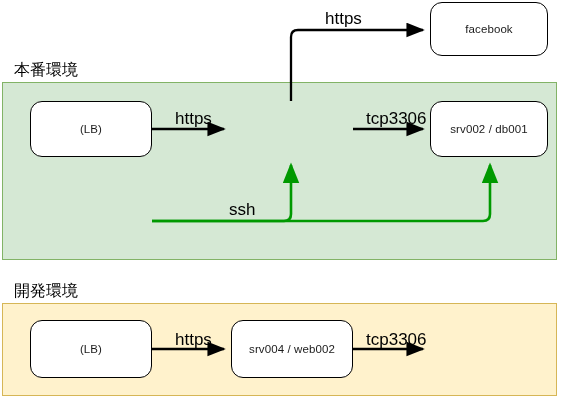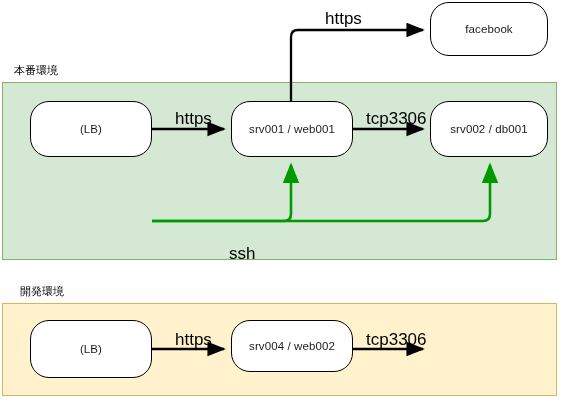--- a/index.html
+++ b/index.html
@@ -18,31 +18,31 @@
     overflow: hidden;
   }
   .zone {
     position: absolute;
     box-sizing: border-box;
     border-width: 1px;
     border-style: solid;
   }
   .zone-label {
     position: absolute;
-    font-size: 11px;
+    font-size: 16px;
     color: #000000;
     line-height: 14px;
     white-space: nowrap;
   }
   .node {
     position: absolute;
     box-sizing: border-box;
     background: #ffffff;
     border: 1.6px solid #000000;
-    border-radius: 19px;
+    border-radius: 12px;
     display: flex;
     align-items: center;
     justify-content: center;
     font-size: 11.5px;
     color: #1a1a1a;
     text-align: center;
     letter-spacing: 0.1px;
   }
   .edge-label {
     position: absolute;
@@ -63,21 +63,21 @@
 </style>
 </head>
 <body>
 
 <div id="diagram">
 
   <div class="zone" style="left:2px; top:82px; width:555px; height:178px; background:#d5e8d4; border-color:#82b366;"></div>
   <div class="zone-label" style="left:14px; top:63px;">本番環境</div>
 
   <div class="zone" style="left:2px; top:303px; width:555px; height:93px; background:#fff2cc; border-color:#d6b656;"></div>
-  <div class="zone-label" style="left:20px; top:284px;">開発環境</div>
+  <div class="zone-label" style="left:14px; top:284px;">開発環境</div>
 
   <svg class="wires" viewBox="0 0 571 401" xmlns="http://www.w3.org/2000/svg">
     <defs>
       <marker id="arrowBlack" markerWidth="9" markerHeight="9" refX="7.2" refY="3.2" orient="auto" markerUnits="strokeWidth">
         <path d="M0,0 L8,3.2 L0,6.4 z" fill="#000000"></path>
       </marker>
       <marker id="arrowGreen" markerWidth="9" markerHeight="9" refX="7.0" refY="3.2" orient="auto" markerUnits="strokeWidth">
         <path d="M0,0 L8,3.2 L0,6.4 z" fill="#009900"></path>
       </marker>
     </defs>
@@ -107,31 +107,30 @@
     </g>
 
     <g>
       <line x1="353" y1="349" x2="423" y2="349" stroke="#000000" stroke-width="2.3" marker-end="url(#arrowBlack)"></line>
     </g>
   </svg>
 
   <div class="edge-label" style="left:175px; top:112px;">https</div>
   <div class="edge-label" style="left:366px; top:112px;">tcp3306</div>
   <div class="edge-label" style="left:325px; top:12px;">https</div>
-  <div class="edge-label" style="left:229px; top:203px;margin-top:44px;">ssh</div>
+  <div class="edge-label" style="left:229px; top:203px;">ssh</div>
   <div class="edge-label" style="left:175px; top:333px;">https</div>
   <div class="edge-label" style="left:366px; top:333px;">tcp3306</div>
 
   <div class="node" style="left:430px; top:2px; width:118px; height:54px;">facebook</div>
 
   <div class="node" style="left:30px; top:101px; width:122px; height:56px;">(LB)</div>
 
-  <div class="node" style="left:231px; top:101px; width:122px; height:56px;">srv001 / web001</div>
 
   <div class="node" style="left:430px; top:101px; width:118px; height:56px;">srv002 / db001</div>
 
 
   <div class="node" style="left:30px; top:320px; width:122px; height:58px;">(LB)</div>
 
-  <div class="node" style="left:231px; top:320px; width:122px; height:52px;">srv004 / web002</div>
+  <div class="node" style="left:231px; top:320px; width:122px; height:58px;">srv004 / web002</div>
 
 
 </div>
 
 </body></html>

